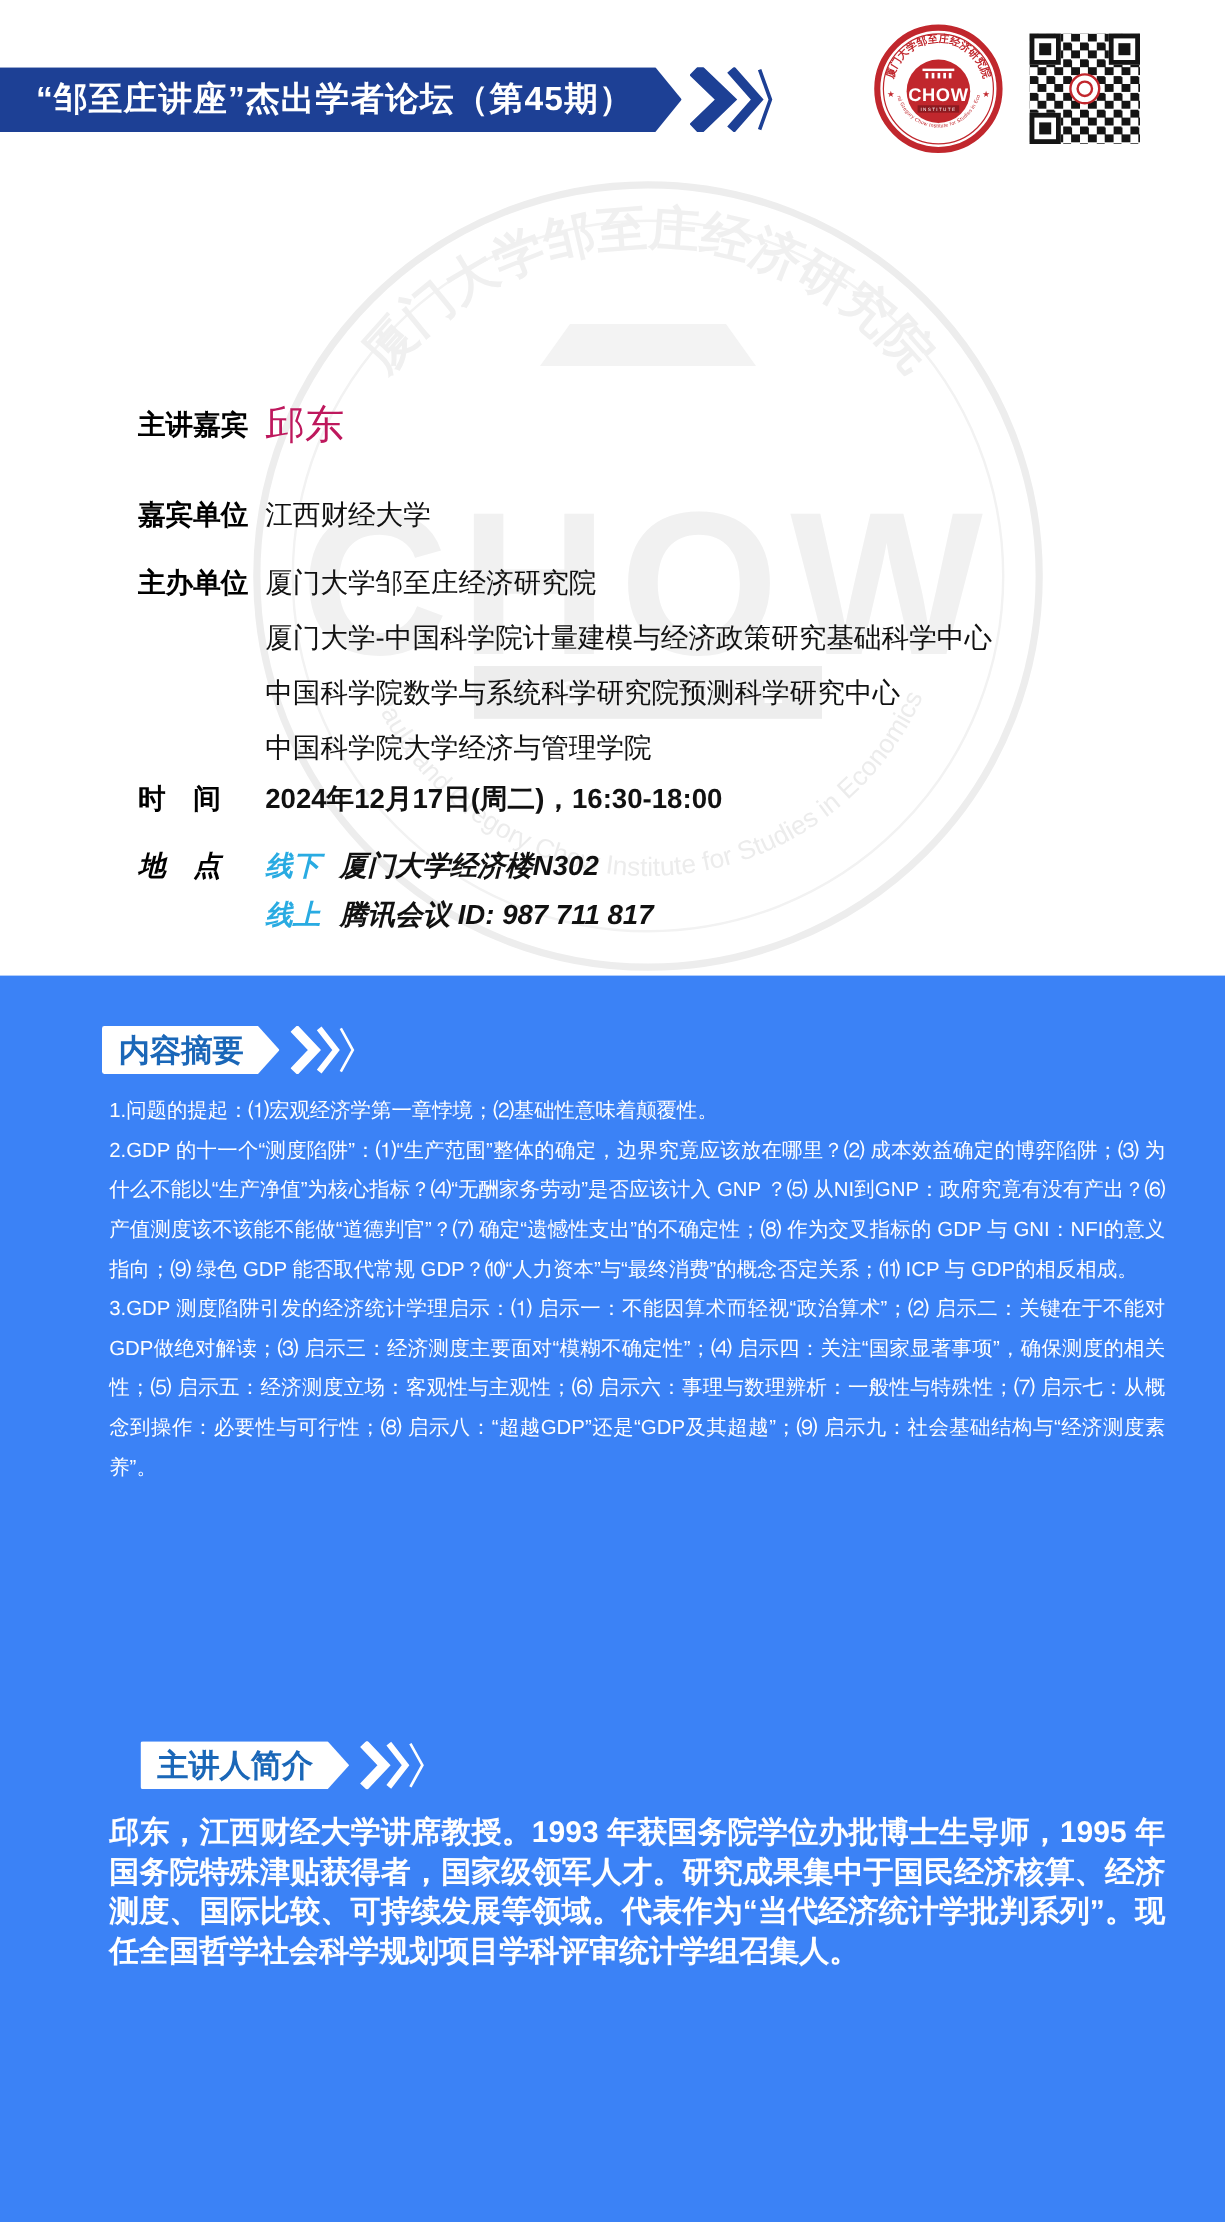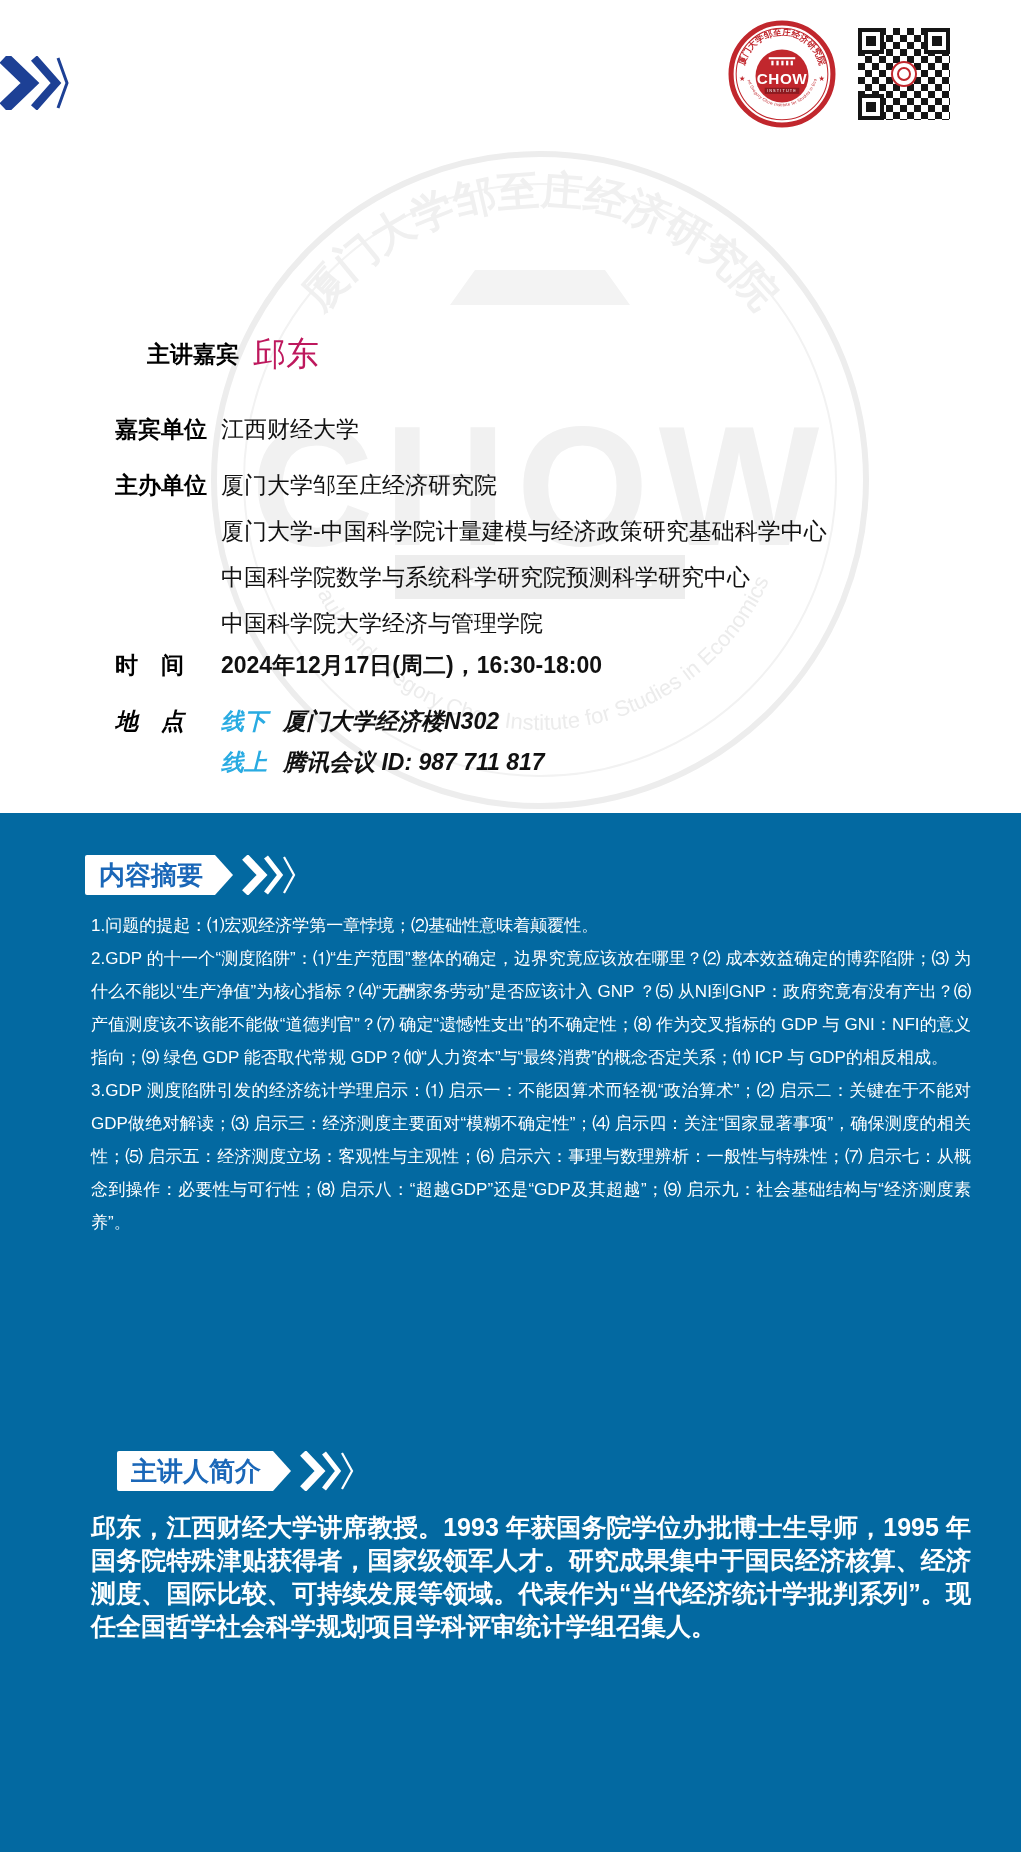--- a/index.html
+++ b/index.html
@@ -31,33 +31,33 @@
   
   .page-title{
     position:absolute;left:0;top:218px;width:100%;text-align:center;z-index:2;
     color:#1977C9;font-size:40px;font-weight:bold;letter-spacing:2px;
   }
   
   .info{position:absolute;left:115px;top:0;width:860px;z-index:2;font-size:23px;}
   .irow{position:absolute;left:0;display:flex;align-items:flex-start;}
   .ilabel{font-weight:bold;color:#000;width:106px;flex:0 0 106px;white-space:nowrap;}
   .ival{color:#111;}
-  .row-speaker{top:332px;align-items:center;margin-left:32px;}
+  .row-speaker{top:332px;align-items:center;}
   .speaker-name{font-size:33px;color:#be185d;}
   .row-aff{top:414px;}
   .row-hosts{top:462px;}
   .hosts div{line-height:46px;}
   .row-time{top:650px;}
   .row-time .ival{font-weight:bold;}
   .row-venue{top:701px;font-style:italic;}
   .venue-line{display:flex;line-height:41px;}
   .venue-mode{color:#29ABE2;font-weight:bold;width:62px;flex:0 0 62px;}
   .venue-val{font-weight:bold;color:#111;}
   
-  .blue-section{position:absolute;left:0;top:813px;width:1021px;height:1039px;background:#0369a1;z-index:3;}
+  .blue-section{position:absolute;left:0;top:813px;width:1021px;height:1039px;background:#3b82f6;z-index:3;}
   .badge{position:absolute;display:flex;align-items:center;gap:9px;}
   .badge-box{
     background:#fff;color:#1A67B8;font-weight:bold;font-size:26px;line-height:40px;
     padding:0 30px 0 14px;white-space:nowrap;border-radius:2px;
     clip-path:polygon(0 0,calc(100% - 18px) 0,100% 50%,calc(100% - 18px) 100%,0 100%);
   }
   .badge-chevrons{width:56px;height:40px;flex:0 0 auto;}
   .badge-abstract{left:85px;top:42px;}
   .badge-bio{left:85px;top:638px;margin-left:32px;}
   .abstract-text{position:absolute;left:91px;top:96px;width:880px;color:#fff;
@@ -82,20 +82,21 @@
     <path d="M 300,185 L 480,185 L 455,150 L 325,150 Z" fill="#f3f3f3"></path>
     <text x="390" y="425" font-size="170" font-weight="bold" fill="#f1f1f1" text-anchor="middle" letter-spacing="10">CHOW</text>
     <rect x="245" y="435" width="290" height="44" fill="#ededed"></rect>
     <text x="390" y="466" font-size="26" font-weight="bold" fill="#ffffff" text-anchor="middle" letter-spacing="13">INSTITUTE</text>
     <text font-size="22" fill="#ececec">
       <textPath href="#wmBot" startOffset="50%" text-anchor="middle">Paula and Gregory Chow Institute for Studies in Economics</textPath>
     </text>
   </svg>
 
   <div class="top-banner">
+    <div class="banner-bar">“邹至庄讲座”杰出学者论坛（第45期）</div>
     <svg class="banner-chevrons" viewBox="0 0 70 54" aria-hidden="true">
       <polyline points="4,2 30,27 4,52" fill="none" stroke="#1D4095" stroke-width="13"></polyline>
       <polyline points="34,2 56,27 34,52" fill="none" stroke="#1D4095" stroke-width="8"></polyline>
       <polyline points="58,2 67,27 58,52" fill="none" stroke="#1D4095" stroke-width="3"></polyline>
     </svg>
   </div>
 
   <svg class="seal" viewBox="0 0 106 106" aria-hidden="true">
     <circle cx="53" cy="53" r="50" fill="#ffffff" stroke="#C1272D" stroke-width="5"></circle>
     <circle cx="53" cy="53" r="45" fill="none" stroke="#C1272D" stroke-width="1"></circle>

